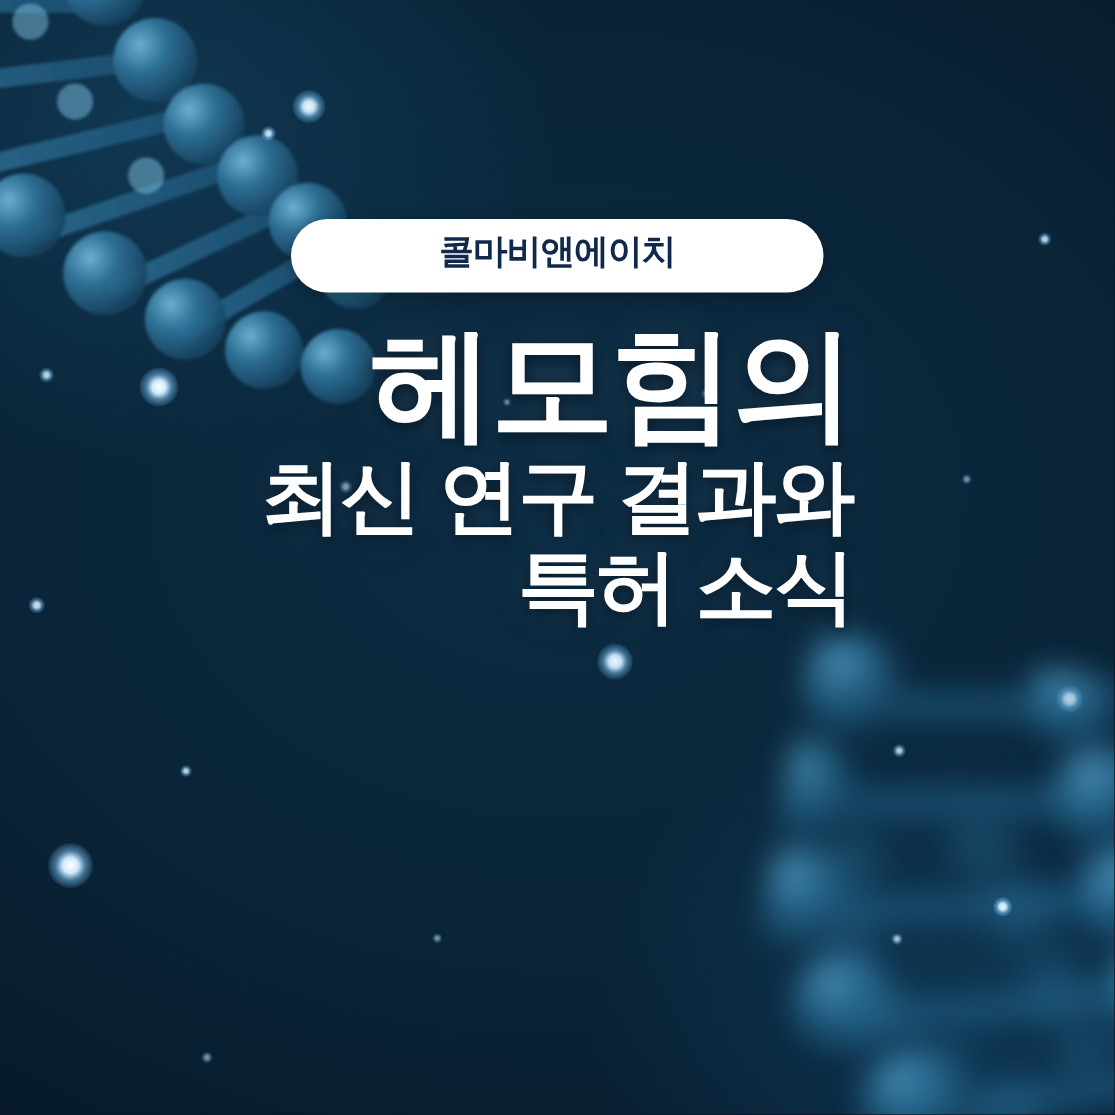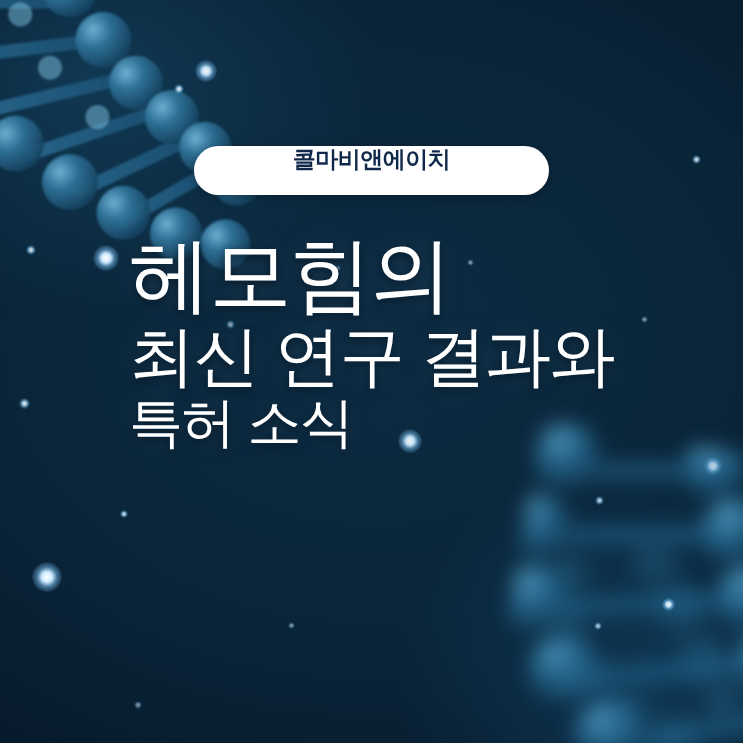--- a/index.html
+++ b/index.html
@@ -63,51 +63,50 @@
     top:0;
     height:743px;
     display:flex;
     flex-direction:column;
     align-items:center;
     padding-top:146px;
   }
 
   .badge {
     display:flex;
-    align-items:flex-start;
+    align-items:flex-end;
     justify-content:center;
     min-width:355px;
     height:49px;
-    padding:4px 34px;
+    padding:16px 34px;
     background:#ffffff;
     border-radius:999px;
     box-shadow: 0 2px 10px rgba(0,0,0,0.28);
-    font-family: Liberation Mono, monospace;
   }
   .badge-label {
     font-size:23px;
     font-weight:bold;
     letter-spacing:-0.5px;
     color:#10284a;
     line-height:1;
     white-space:nowrap;
   }
 
   .headline {
-    margin-top:34px;
-    text-align:left;
+    margin-top:16px;
+    text-align:right;
     color:#ffffff;
-    font-weight:normal;
+    font-weight:bold;
     letter-spacing:-1.5px;
     line-height:1.11;
     text-shadow: 0 3px 10px rgba(2,14,26,0.75), 0 0 26px rgba(150,205,245,0.18);
   }
   .hl-line { display:block; white-space:nowrap; }
   .hl-1 { font-size:82px; }
-  .hl-2 { font-size:66px; }
+  .hl-2 { font-size:54px; }
   .hl-3 { font-size:54px; }
 
 </style>
 </head>
 <body>
 
 <div class="card">
 
   <div class="dna dna-tl">
     <svg viewBox="0 0 330 400" xmlns="http://www.w3.org/2000/svg">

